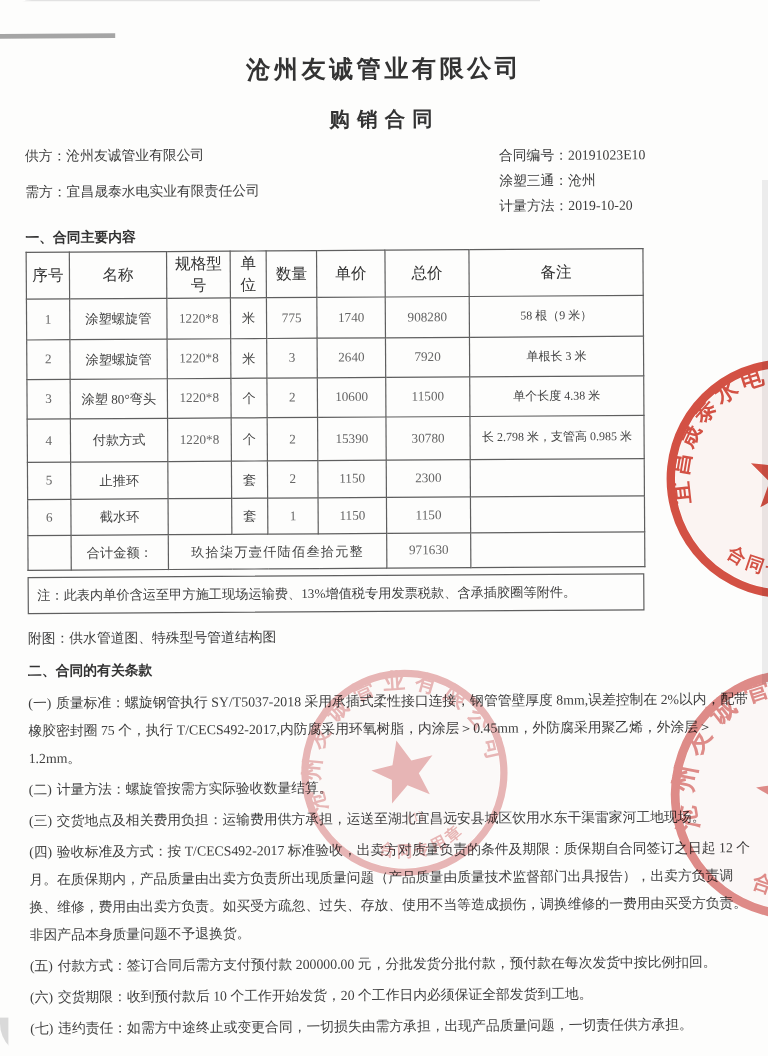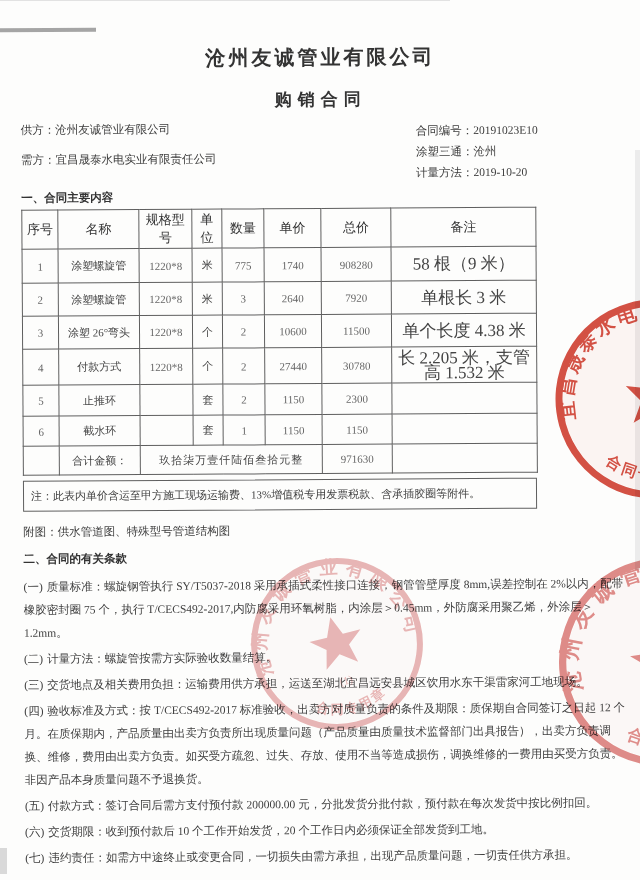--- a/index.html
+++ b/index.html
@@ -2,41 +2,41 @@
 <html><head>
 <meta charset="utf-8">
 <style>
   html,body{margin:0;padding:0;}
   body{
     width:640px;height:880px;overflow:hidden;position:relative;
     background:#fdfdfc;
     font-family:"Liberation Serif","DejaVu Serif",serif;
     color:#3c3c3c;
   }
-  .page{position:absolute;inset:0;overflow:hidden;}
+  .page{position:absolute;inset:0;overflow:hidden;border-radius:27px;}
   .scan-topline{position:absolute;left:0;top:28px;width:96px;height:4px;background:#8f8f8f;opacity:.8;transform:rotate(-.4deg);}
   .scan-hairline{position:absolute;left:0;top:0;width:450px;height:1px;background:#e2e2e2;}
   .scan-smudge{position:absolute;left:0;top:848px;width:7px;height:26px;background:#d9d9d9;}
   .scan-rightstrip{position:absolute;right:0;top:150px;width:5px;height:420px;background:#ececec;}
   .content{position:absolute;left:0;top:0;width:640px;padding:44px 20px 0 20px;box-sizing:border-box;transform:rotate(-.35deg);transform-origin:50% 0;}
   h1{margin:0;text-align:center;font-size:20px;font-weight:bold;letter-spacing:3px;color:#333;}
   h2{margin:17px 0 0 0;text-align:center;font-size:17px;font-weight:bold;letter-spacing:6px;color:#333;}
   .meta{display:flex;margin-top:10px;font-size:11.5px;}
   .parties{flex:1 1 auto;}
   .party{white-space:nowrap;}
   .party.buyer{margin-top:15px;}
   .info{width:205px;flex:0 0 auto;line-height:21px;}
   .info div{white-space:nowrap;}
   .sec-heading{margin-top:5px;font-size:11.5px;font-weight:bold;color:#333;}
   table{border-collapse:collapse;table-layout:fixed;width:514px;margin-top:4px;font-size:11px;color:#444;}
   th,td{border:1px solid #5f5f5f;text-align:center;padding:1px 2px;overflow:hidden;}
   th{font-weight:normal;font-size:13px;color:#333;}
   td.num{color:#666;font-family:"Liberation Serif",serif;}
   tr.hdr{height:30px;}
-  .remark{font-size:17px;line-height:15px;margin-top:12px;}
+  .remark{font-size:10px;line-height:15px;margin-top:12px;}
   .total-words{letter-spacing:1px;}
   .note-box{width:498px;border:1px solid #5f5f5f;margin-top:5px;padding:7px 7px;font-size:11px;color:#3e3e3e;}
   .attach{margin-top:13px;font-size:11.5px;}
   .sec-heading2{margin-top:12px;font-size:11.5px;font-weight:bold;color:#333;}
   .terms{margin-top:9px;width:602px;font-size:11.5px;line-height:23px;color:#3e3e3e;}
   .term{margin:0 0 3px 0;}
   .term .tlabel{margin-right:4px;}
   
   .stamp{position:absolute;mix-blend-mode:multiply;pointer-events:none;}
   .stamp svg{display:block;}
@@ -108,37 +108,37 @@
             <td>涂塑螺旋管</td>
         <td class="num">1220*8</td>
             <td>米</td>
         <td class="num">3</td>
             <td class="num">2640</td>
         <td class="num">7920</td>
             <td class="remark">单根长 3 米</td>
       </tr>
       <tr style="height:33px">
         <td class="num">3</td>
-            <td>涂塑 26°弯头</td>
+            <td>涂塑 80°弯头</td>
         <td class="num">1220*8</td>
             <td>个</td>
         <td class="num">2</td>
             <td class="num">10600</td>
         <td class="num">11500</td>
             <td class="remark">单个长度 4.38 米</td>
       </tr>
       <tr style="height:36px">
         <td class="num">4</td>
             <td>付款方式</td>
         <td class="num">1220*8</td>
             <td>个</td>
         <td class="num">2</td>
-            <td class="num">27440</td>
+            <td class="num">15390</td>
         <td class="num">30780</td>
-            <td class="remark">长 2.205 米，支管高 1.532 米</td>
+            <td class="remark">长 2.798 米，支管高 0.985 米</td>
       </tr>
       <tr style="height:31px">
         <td class="num">5</td>
             <td>止推环</td>
         <td class="num"></td>
             <td>套</td>
         <td class="num">2</td>
             <td class="num">1150</td>
         <td class="num">2300</td>
             <td class="remark"></td>

